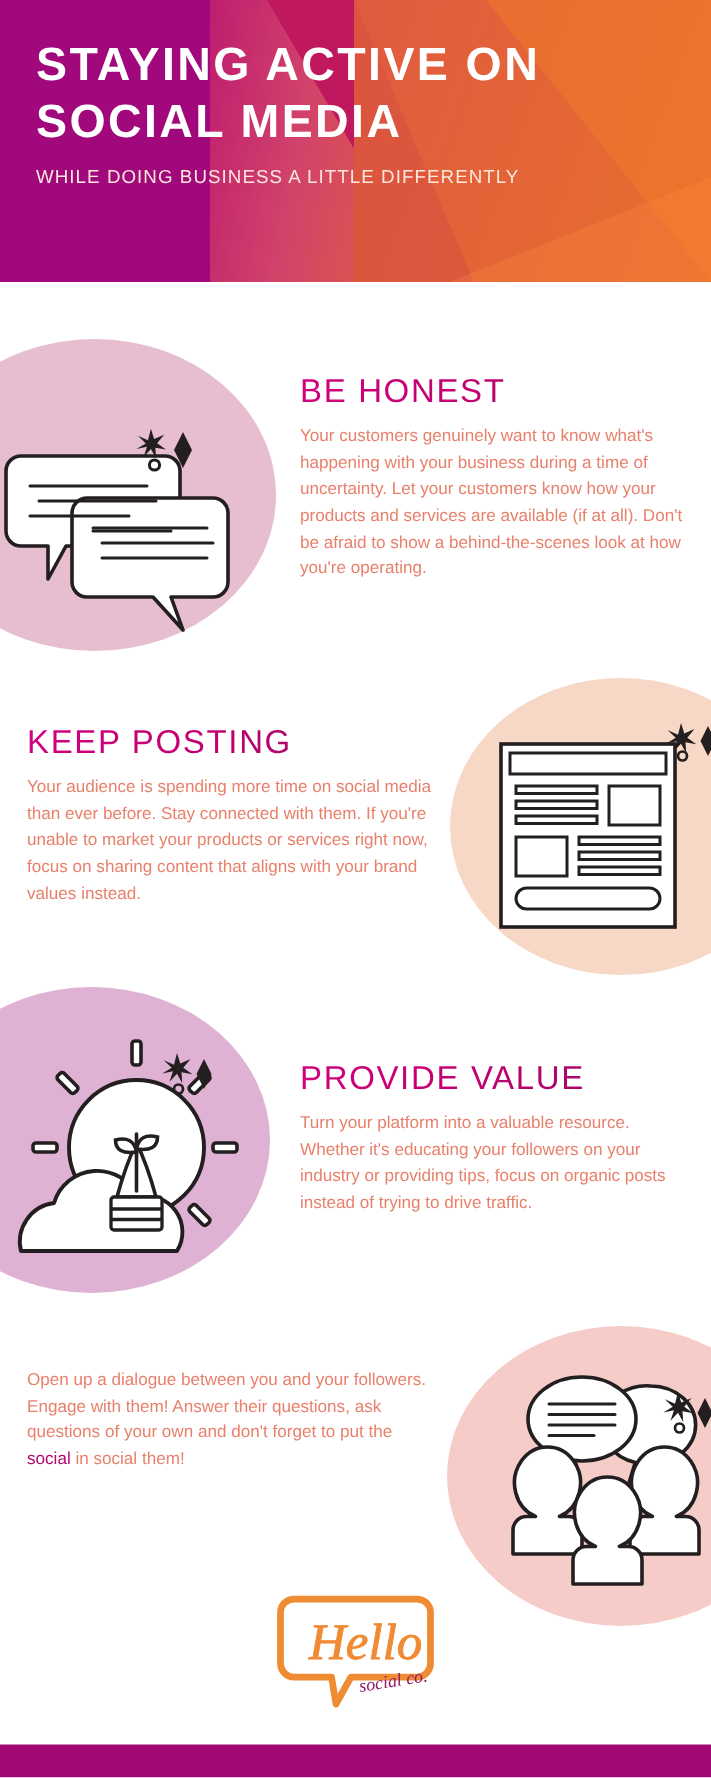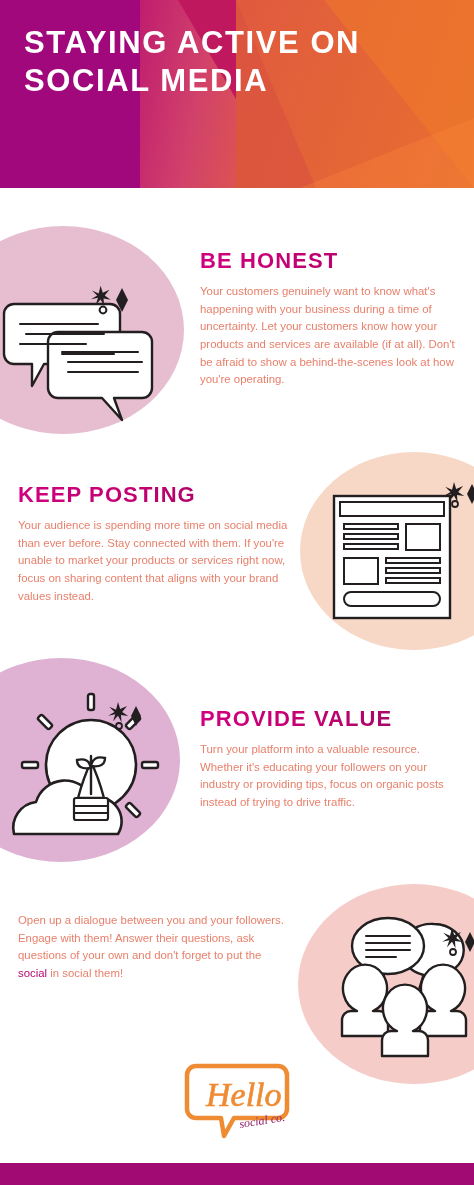--- a/index.html
+++ b/index.html
@@ -42,21 +42,21 @@
     letter-spacing:1.6px; line-height:1.22; text-transform:uppercase;
   }
   .h-sub {
     color:#fde7dd; font-size:12.5px; font-weight:normal;
     letter-spacing:.7px; margin-top:11px; text-transform:uppercase;
   }
   .blob { position:absolute; border-radius:50%; }
 
   .card-text { position:absolute; }
   .card-title {
-    font-size:22px; font-weight:bold; letter-spacing:1.1px;
+    font-size:22px; font-weight:normal; letter-spacing:1.1px;
     text-transform:uppercase;
     background:linear-gradient(90deg,#d1007f 0%,#c1006f 45%,#8e0f62 100%);
     -webkit-background-clip:text; background-clip:text;
     -webkit-text-fill-color:transparent; color:#b5096e;
     margin-bottom:9px;
   }
   .card-body {
     font-size:11.4px; line-height:1.55; color:#e8806c;
   }
   .card-body b { color:#b5096e; font-weight:normal; }
@@ -94,20 +94,21 @@
   <div class="header">
     <div class="facet f1"></div>
     <div class="facet f2"></div>
     <div class="facet f4"></div>
     <div class="facet f5"></div>
     <div class="facet f6"></div>
     <div class="facet f7"></div>
     <div class="header-inner">
       <div class="h-title">STAYING ACTIVE ON</div>
       <div class="h-title">SOCIAL MEDIA</div>
+      <div class="h-sub">WHILE DOING BUSINESS A LITTLE DIFFERENTLY</div>
     </div>
   </div>
 
   <div class="blob blob1"></div>
   <div class="icon-wrap icon1">
     <svg width="170" height="160" viewBox="0 0 170 160">
       <g fill="#fff" stroke="#231f20" stroke-width="2.4" stroke-linejoin="round">
         <path d="M14 52 h96 a10 10 0 0 1 10 10 v40 a10 10 0 0 1 -10 10 H44 l-12 22 l0 -22 H14 a10 10 0 0 1 -10 -10 V62 a10 10 0 0 1 10 -10 z"></path>
         <path d="M58 80 h84 a10 10 0 0 1 10 10 v46 a10 10 0 0 1 -10 10 h-28 l8 22 l-20 -22 H58 a10 10 0 0 1 -10 -10 V90 a10 10 0 0 1 10 -10 z"></path>
       </g>

